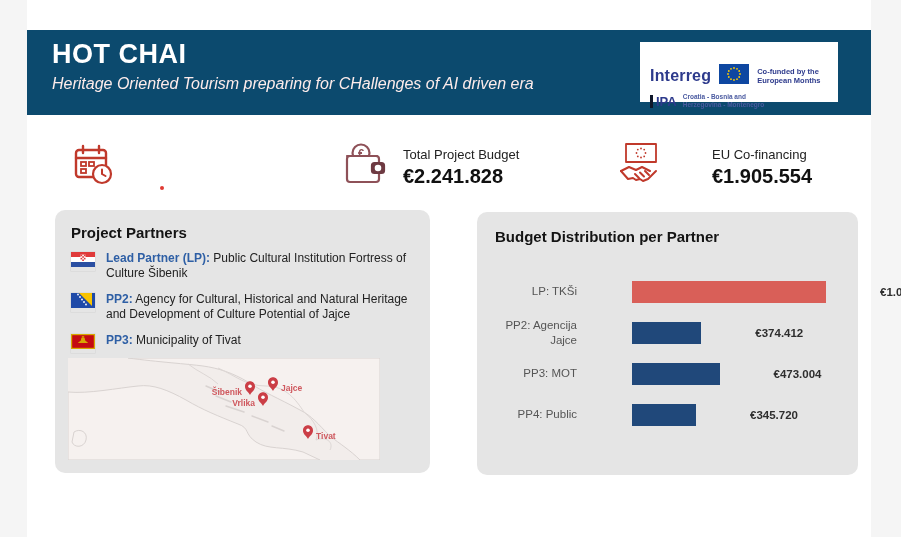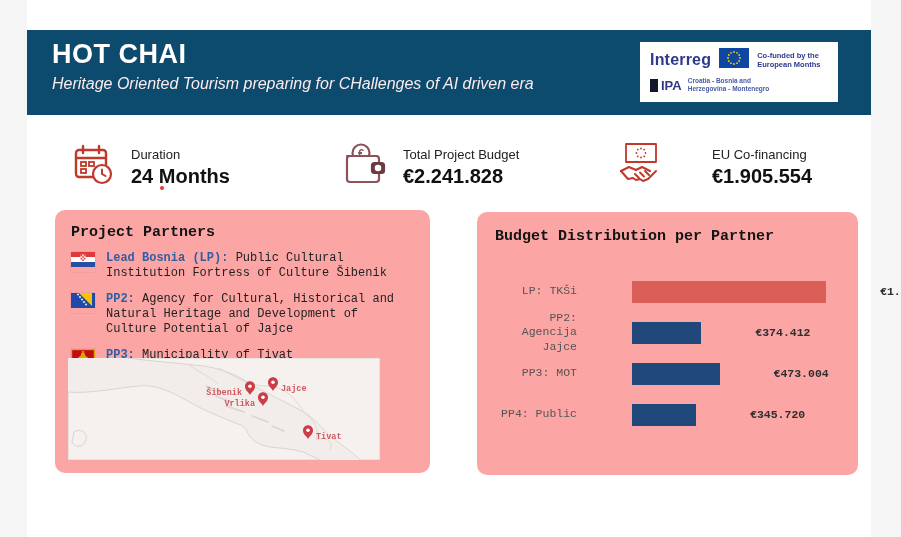--- a/index.html
+++ b/index.html
@@ -7,38 +7,38 @@
   .page{position:relative;width:901px;height:537px;background:#f5f5f5;overflow:hidden;}
   .slide{position:absolute;left:27px;top:0;width:844px;height:537px;background:#ffffff;}
 
   
   .header{position:absolute;left:0;top:30px;width:844px;height:85px;background:#0c4a6e;}
   .header-text{position:absolute;left:25px;top:8px;color:#ffffff;}
   .header-title{font-size:27px;font-weight:bold;letter-spacing:.5px;line-height:1.2;}
   .header-subtitle{font-size:16px;margin-top:5px;color:#fdeceb;font-style:italic;}
 
   
-  .logo-box{position:absolute;left:613px;top:12px;width:198px;height:60px;background:#ffffff;padding:6px 10px;box-sizing:border-box;}
+  .logo-box{position:absolute;left:613px;top:12px;width:198px;height:60px;background:#ffffff;padding:22px 10px;box-sizing:border-box;}
   .logo-top{display:flex;align-items:center;gap:8px;}
   .logo-brand{font-size:16px;font-weight:bold;color:#2d3a8c;letter-spacing:.2px;}
   .eu-flag{flex:0 0 auto;}
   .cofunded{font-size:7.5px;font-weight:bold;color:#2d3a8c;line-height:1.25;width:64px;}
   .logo-bottom{display:flex;align-items:center;gap:6px;margin-top:5px;}
-  .ipa{font-size:13px;font-weight:bold;color:#2d3a8c;border-left:8px solid #0f172a;padding-left:3px;line-height:1;}
+  .ipa{font-size:13px;font-weight:bold;color:#2d3a8c;border-left:3px solid #0f172a;padding-left:3px;line-height:1;}
   .program-area{font-size:6.5px;font-weight:bold;color:#4a5aa0;line-height:1.3;width:95px;}
 
   
   .stat{position:absolute;top:136px;display:flex;align-items:center;gap:15px;height:62px;}
   .stat-icon{flex:0 0 auto;}
   .stat-label{font-size:13px;color:#222222;}
   .stat-value{font-size:20px;font-weight:bold;color:#111111;margin-top:3px;}
   .accent-dot{position:absolute;left:133px;top:186px;width:4px;height:4px;border-radius:50%;background:#e03a33;}
 
   
-  .panel{position:absolute;background:#fca5a5;border-radius:10px;box-sizing:border-box;font-family:Liberation Mono, monospace;}
+  .panel{position:absolute;background:#e5e5e5;border-radius:10px;box-sizing:border-box;}
   .panel-title{font-size:15px;font-weight:bold;color:#141414;}
   .partners-panel{left:28px;top:210px;width:375px;height:263px;padding:14px 16px;}
   .chart-panel{left:450px;top:212px;width:381px;height:263px;padding:16px 18px;}
 
   
   .partner-list{list-style:none;margin:10px 0 0 0;padding:0;}
   .partner-item{display:flex;align-items:flex-start;gap:11px;margin-bottom:11px;}
   .flag{flex:0 0 auto;margin-top:1px;box-shadow:0 0 0 .5px rgba(0,0,0,.08);}
   .partner-text{font-size:12px;line-height:1.25;color:#222222;max-width:315px;}
   .partner-label{color:#2e5fa5;font-weight:bold;}
@@ -103,24 +103,20 @@
           <line x1="4" y1="16" x2="34" y2="16"></line>
           <line x1="11" y1="4" x2="11" y2="11"></line>
             <line x1="27" y1="4" x2="27" y2="11"></line>
           <rect x="9" y="20" width="5" height="4" stroke-width="1.8"></rect>
           <rect x="17" y="20" width="5" height="4" stroke-width="1.8"></rect>
           <rect x="9" y="27" width="5" height="4" stroke-width="1.8"></rect>
           <circle cx="30" cy="32" r="9" fill="#ffffff" stroke-width="2.2"></circle>
           <polyline points="30,27.5 30,32 33.5,34" stroke-width="2"></polyline>
         </svg>
       </span>
-      <span>
-        <div class="stat-label">Duration</div>
-        <div class="stat-value">24 Months</div>
-      </span>
     </div>
     <div class="accent-dot"></div>
 
     <div class="stat" style="left:315px;">
       <span class="stat-icon">
         <svg width="46" height="46" viewBox="0 0 46 46" fill="none" stroke="#8e5158" stroke-width="2.2" stroke-linecap="round">
           <circle cx="19" cy="11" r="8.5" fill="#ffffff"></circle>
           <text x="19" y="15" font-size="11" fill="#8e5158" stroke="none" text-anchor="middle" font-weight="bold">€</text>
           <path d="M5 14 h6 M27 14 h8"></path>
           <rect x="5" y="14" width="32" height="26" rx="3" fill="#ffffff"></rect>
@@ -173,21 +169,21 @@
               <g fill="#e03a3a">
                   <rect x="9.5" y="2.6" width="1.7" height="1.6"></rect>
                   <rect x="12.9" y="2.6" width="1.6" height="1.6"></rect>
                   <rect x="11.2" y="4.2" width="1.7" height="1.6"></rect>
                   <rect x="9.5" y="5.8" width="1.7" height="1.6"></rect>
                   <rect x="12.9" y="5.8" width="1.6" height="1.6"></rect>
                   <rect x="11.2" y="7.4" width="1.7" height="1.6"></rect>
                 </g>
             </svg>
           </span>
-          <span class="partner-text"><span class="partner-label">Lead Bosnia (LP):</span> <span>Public Cultural Institution Fortress of Culture Šibenik</span></span>
+          <span class="partner-text"><span class="partner-label">Lead Partner (LP):</span> <span>Public Cultural Institution Fortress of Culture Šibenik</span></span>
         </li>
 
         <li class="partner-item">
           <span class="flag">
             <svg width="24" height="15" viewBox="0 0 24 15">
               <rect width="24" height="15" fill="#1f4aa8"></rect>
               <polygon points="8,0 21,0 21,13" fill="#f8c300"></polygon>
               <g fill="#ffffff">
                   <circle cx="7" cy="1.5" r="0.9"></circle>
                   <circle cx="9" cy="4" r="0.9"></circle>

